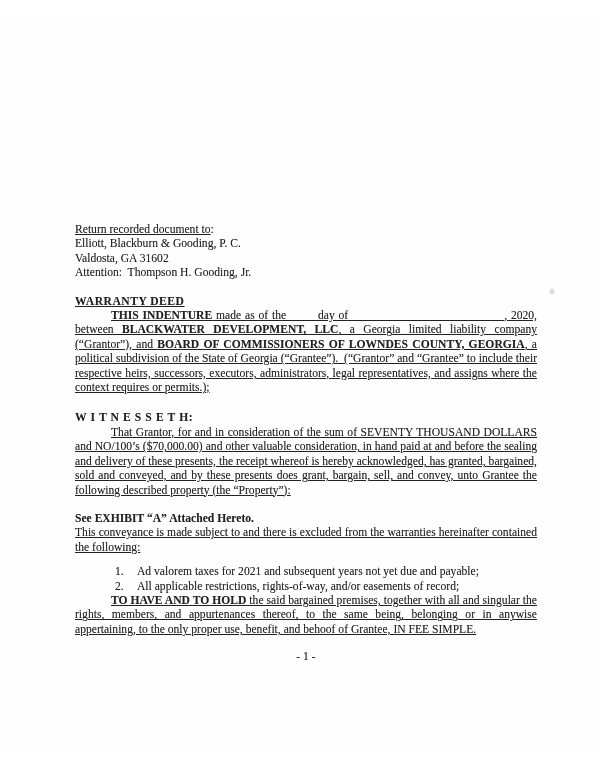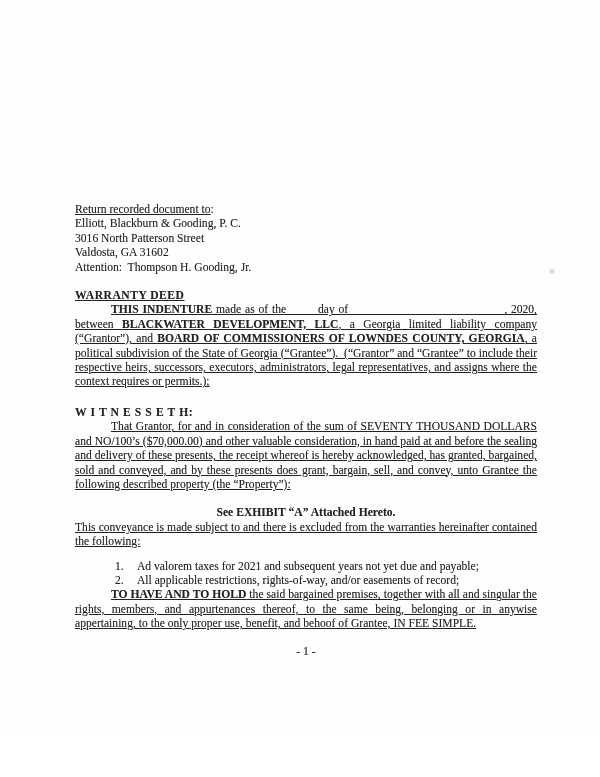--- a/index.html
+++ b/index.html
@@ -9,20 +9,21 @@
     height: 730px;
     box-sizing: border-box;
     background: #fefefe;
     padding: 203px 63px 0 75px;
     font-family: "Liberation Serif", serif;
     font-size: 11.6px;
     line-height: 14.4px;
     color: #222222;
     text-shadow: 0 0 0.4px rgba(40,40,40,0.35);
     overflow: hidden;
+    margin-top: 20px;
   }
   .return-block { margin: 0; }
   .return-line { white-space: nowrap; }
   .u { text-decoration: underline; }
   .doc-title {
     margin-top: 14px;
     text-align: left;
     font-weight: bold;
     text-decoration: underline;
     letter-spacing: 0.5px;
@@ -33,21 +34,20 @@
   .mt-ind { margin-top: 11px; }
   .witnesseth {
     margin-top: 16px;
     text-align: left;
     font-weight: bold;
     letter-spacing: 0.6px;
   }
   .mt-cons { margin-top: 11px; }
   .exhibit {
     margin-top: 14px;
-    text-align: center;
     font-weight: bold;
   }
   .mt-excl { margin-top: 12px; }
   .excl-list { margin-top: 10px; padding-left: 40px; }
   .excl-item { display: flex; }
   .excl-num { flex: none; width: 22px; }
   .excl-text { flex: 1; }
   .mt-hab { margin-top: 10px; }
   .page-number { margin-top: 13px; text-align: center; }
   .blank { letter-spacing: 0.2px; }
@@ -62,21 +62,20 @@
   }
 </style>
 </head>
 <body>
 
 <div class="page">
 
   <div class="return-block">
     <div class="return-line"><span class="u">Return recorded document to</span><span>:</span></div>
     <div class="return-line">Elliott, Blackburn &amp; Gooding, P. C.</div>
-    <div class="return-line">3016 North Patterson Street</div>
     <div class="return-line">Valdosta, GA 31602</div>
     <div class="return-line">Attention:&nbsp; Thompson H. Gooding, Jr.</div>
   </div>
 
   <div class="doc-title">WARRANTY DEED</div>
 
 
   <p class="para indent mt-ind"><b>THIS INDENTURE</b><span> made as of the </span><span class="blank">____</span><span> day of</span><span class="blank">__________________________</span><span>, 2020, between </span><b>BLACKWATER DEVELOPMENT, LLC</b><span>, a Georgia limited liability company (“Grantor”), and </span><b>BOARD OF COMMISSIONERS OF LOWNDES COUNTY, GEORGIA</b><span>, a political subdivision of the State of Georgia (“Grantee”).&nbsp; (“Grantor” and “Grantee” to include their respective heirs, successors, executors, administrators, legal representatives, and assigns where the context requires or permits.);</span></p>
 
   <div class="witnesseth">W I T N E S S E T H:</div>

